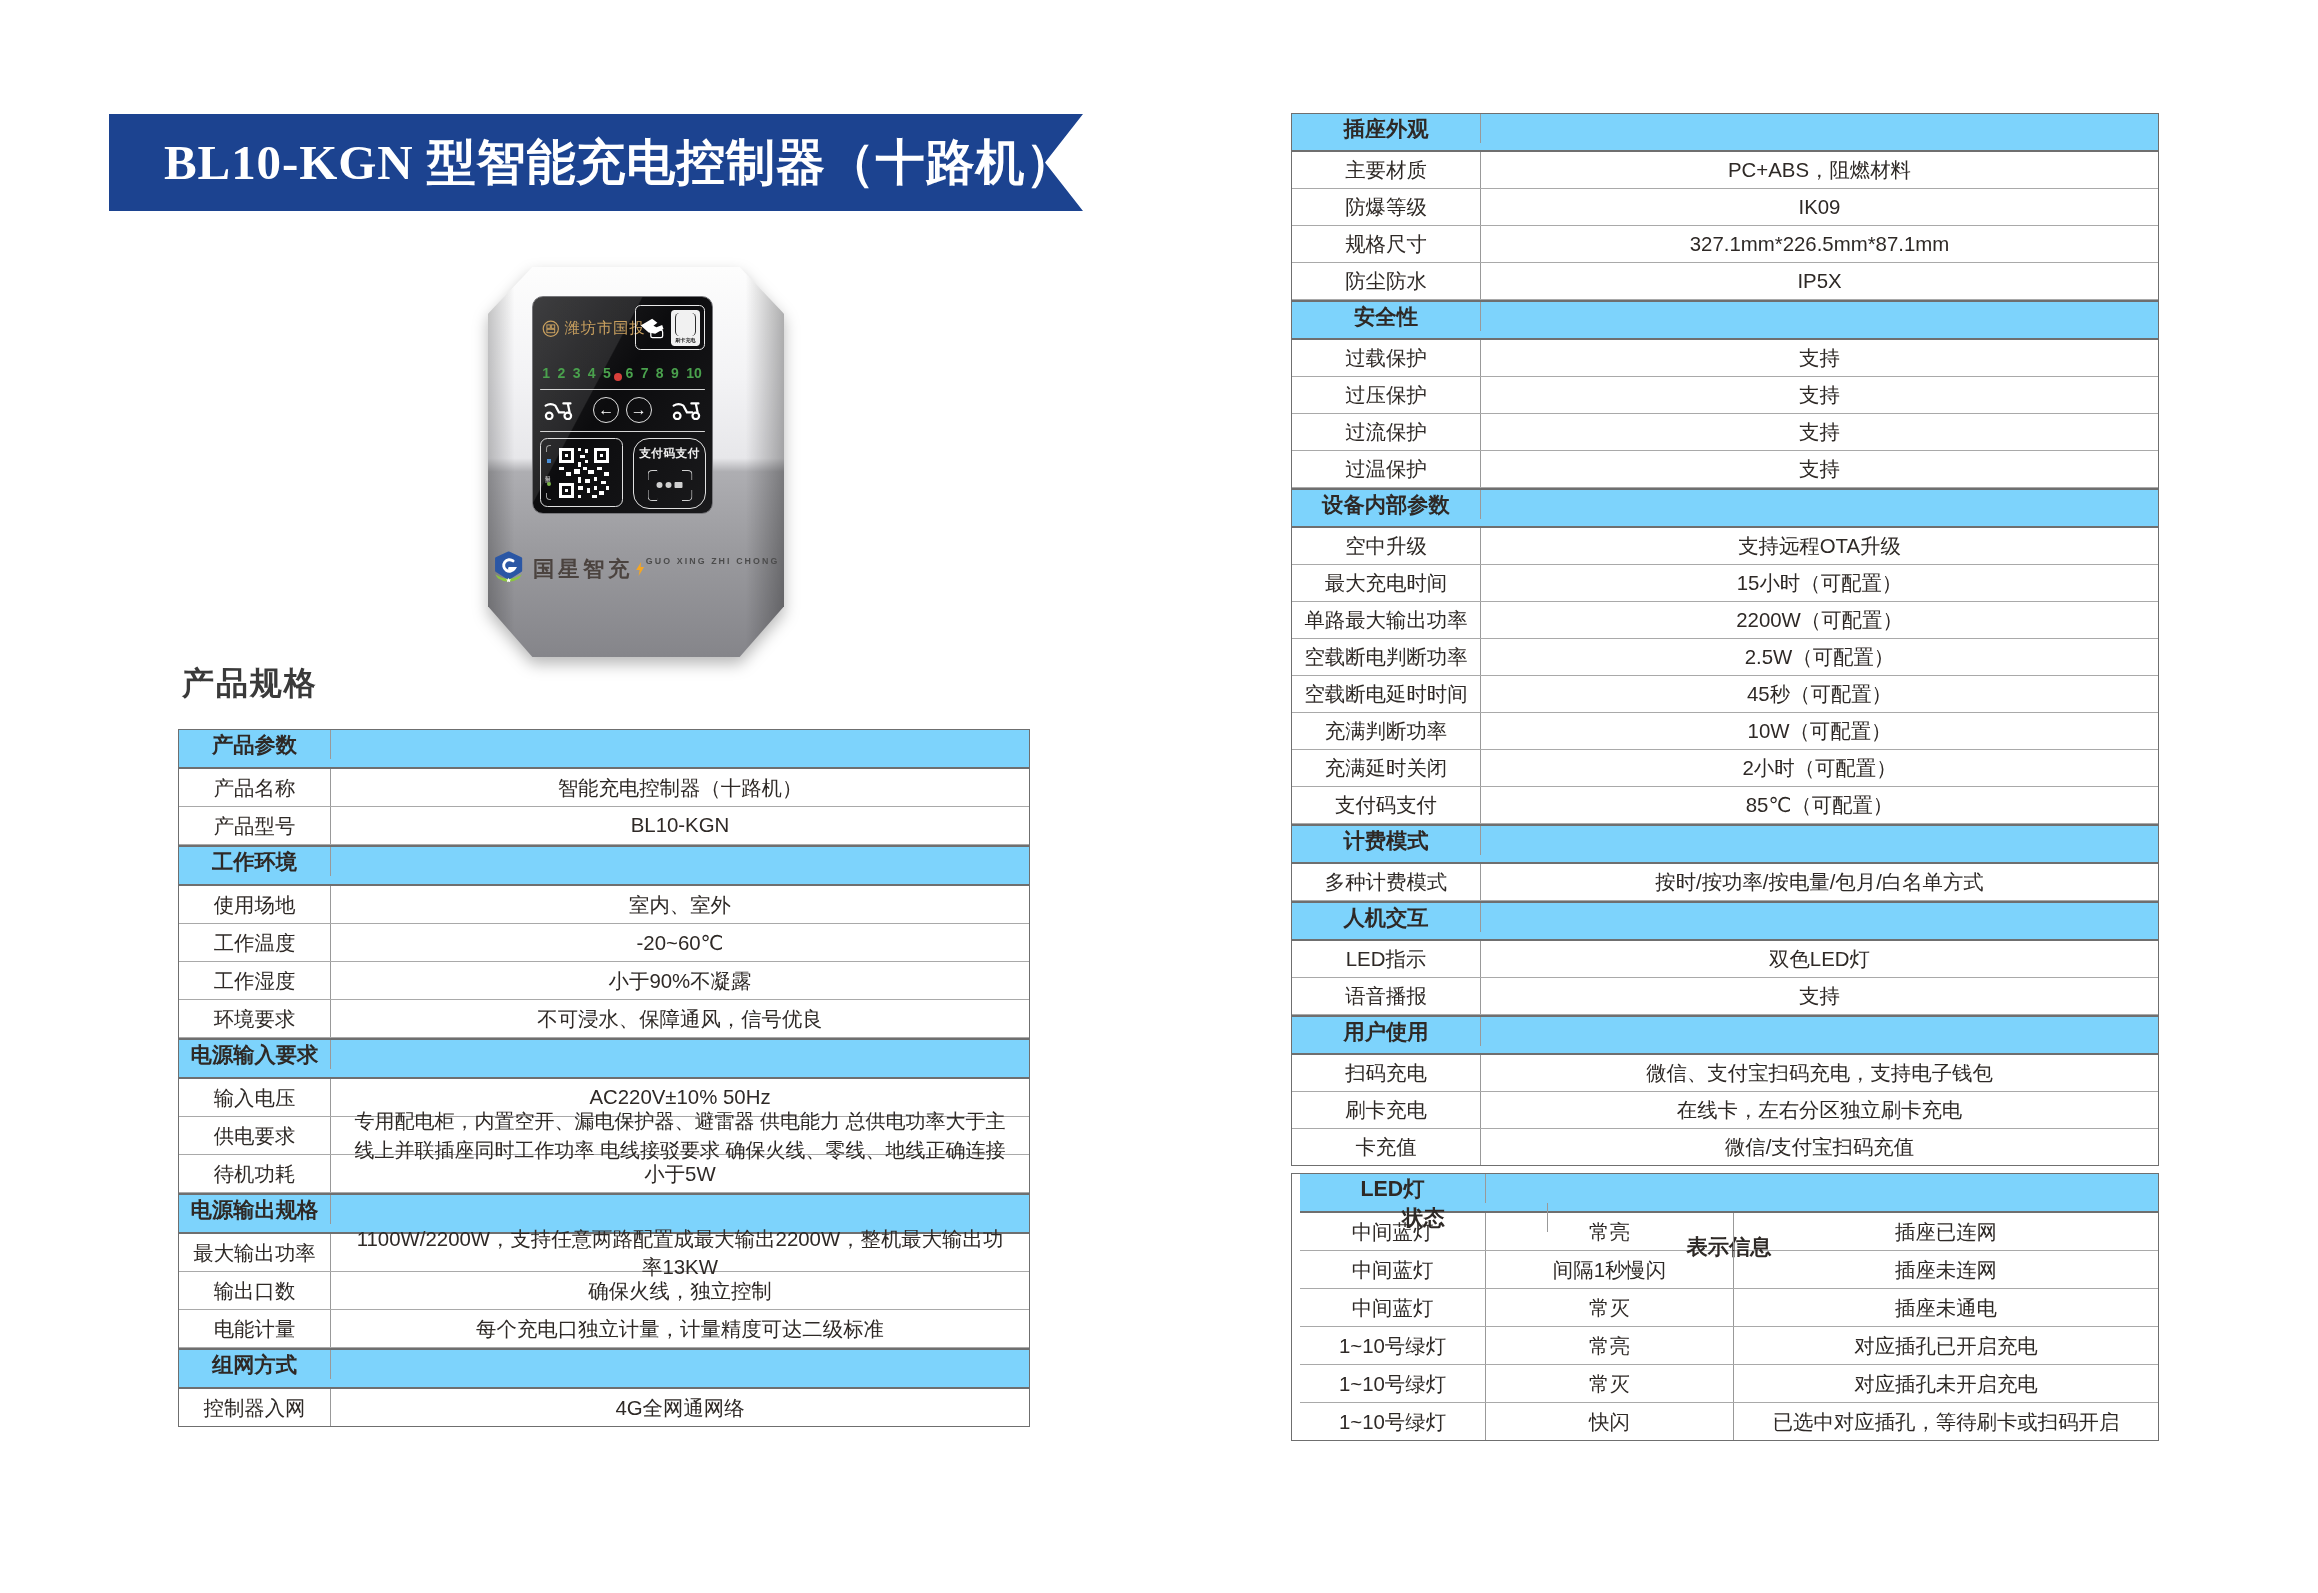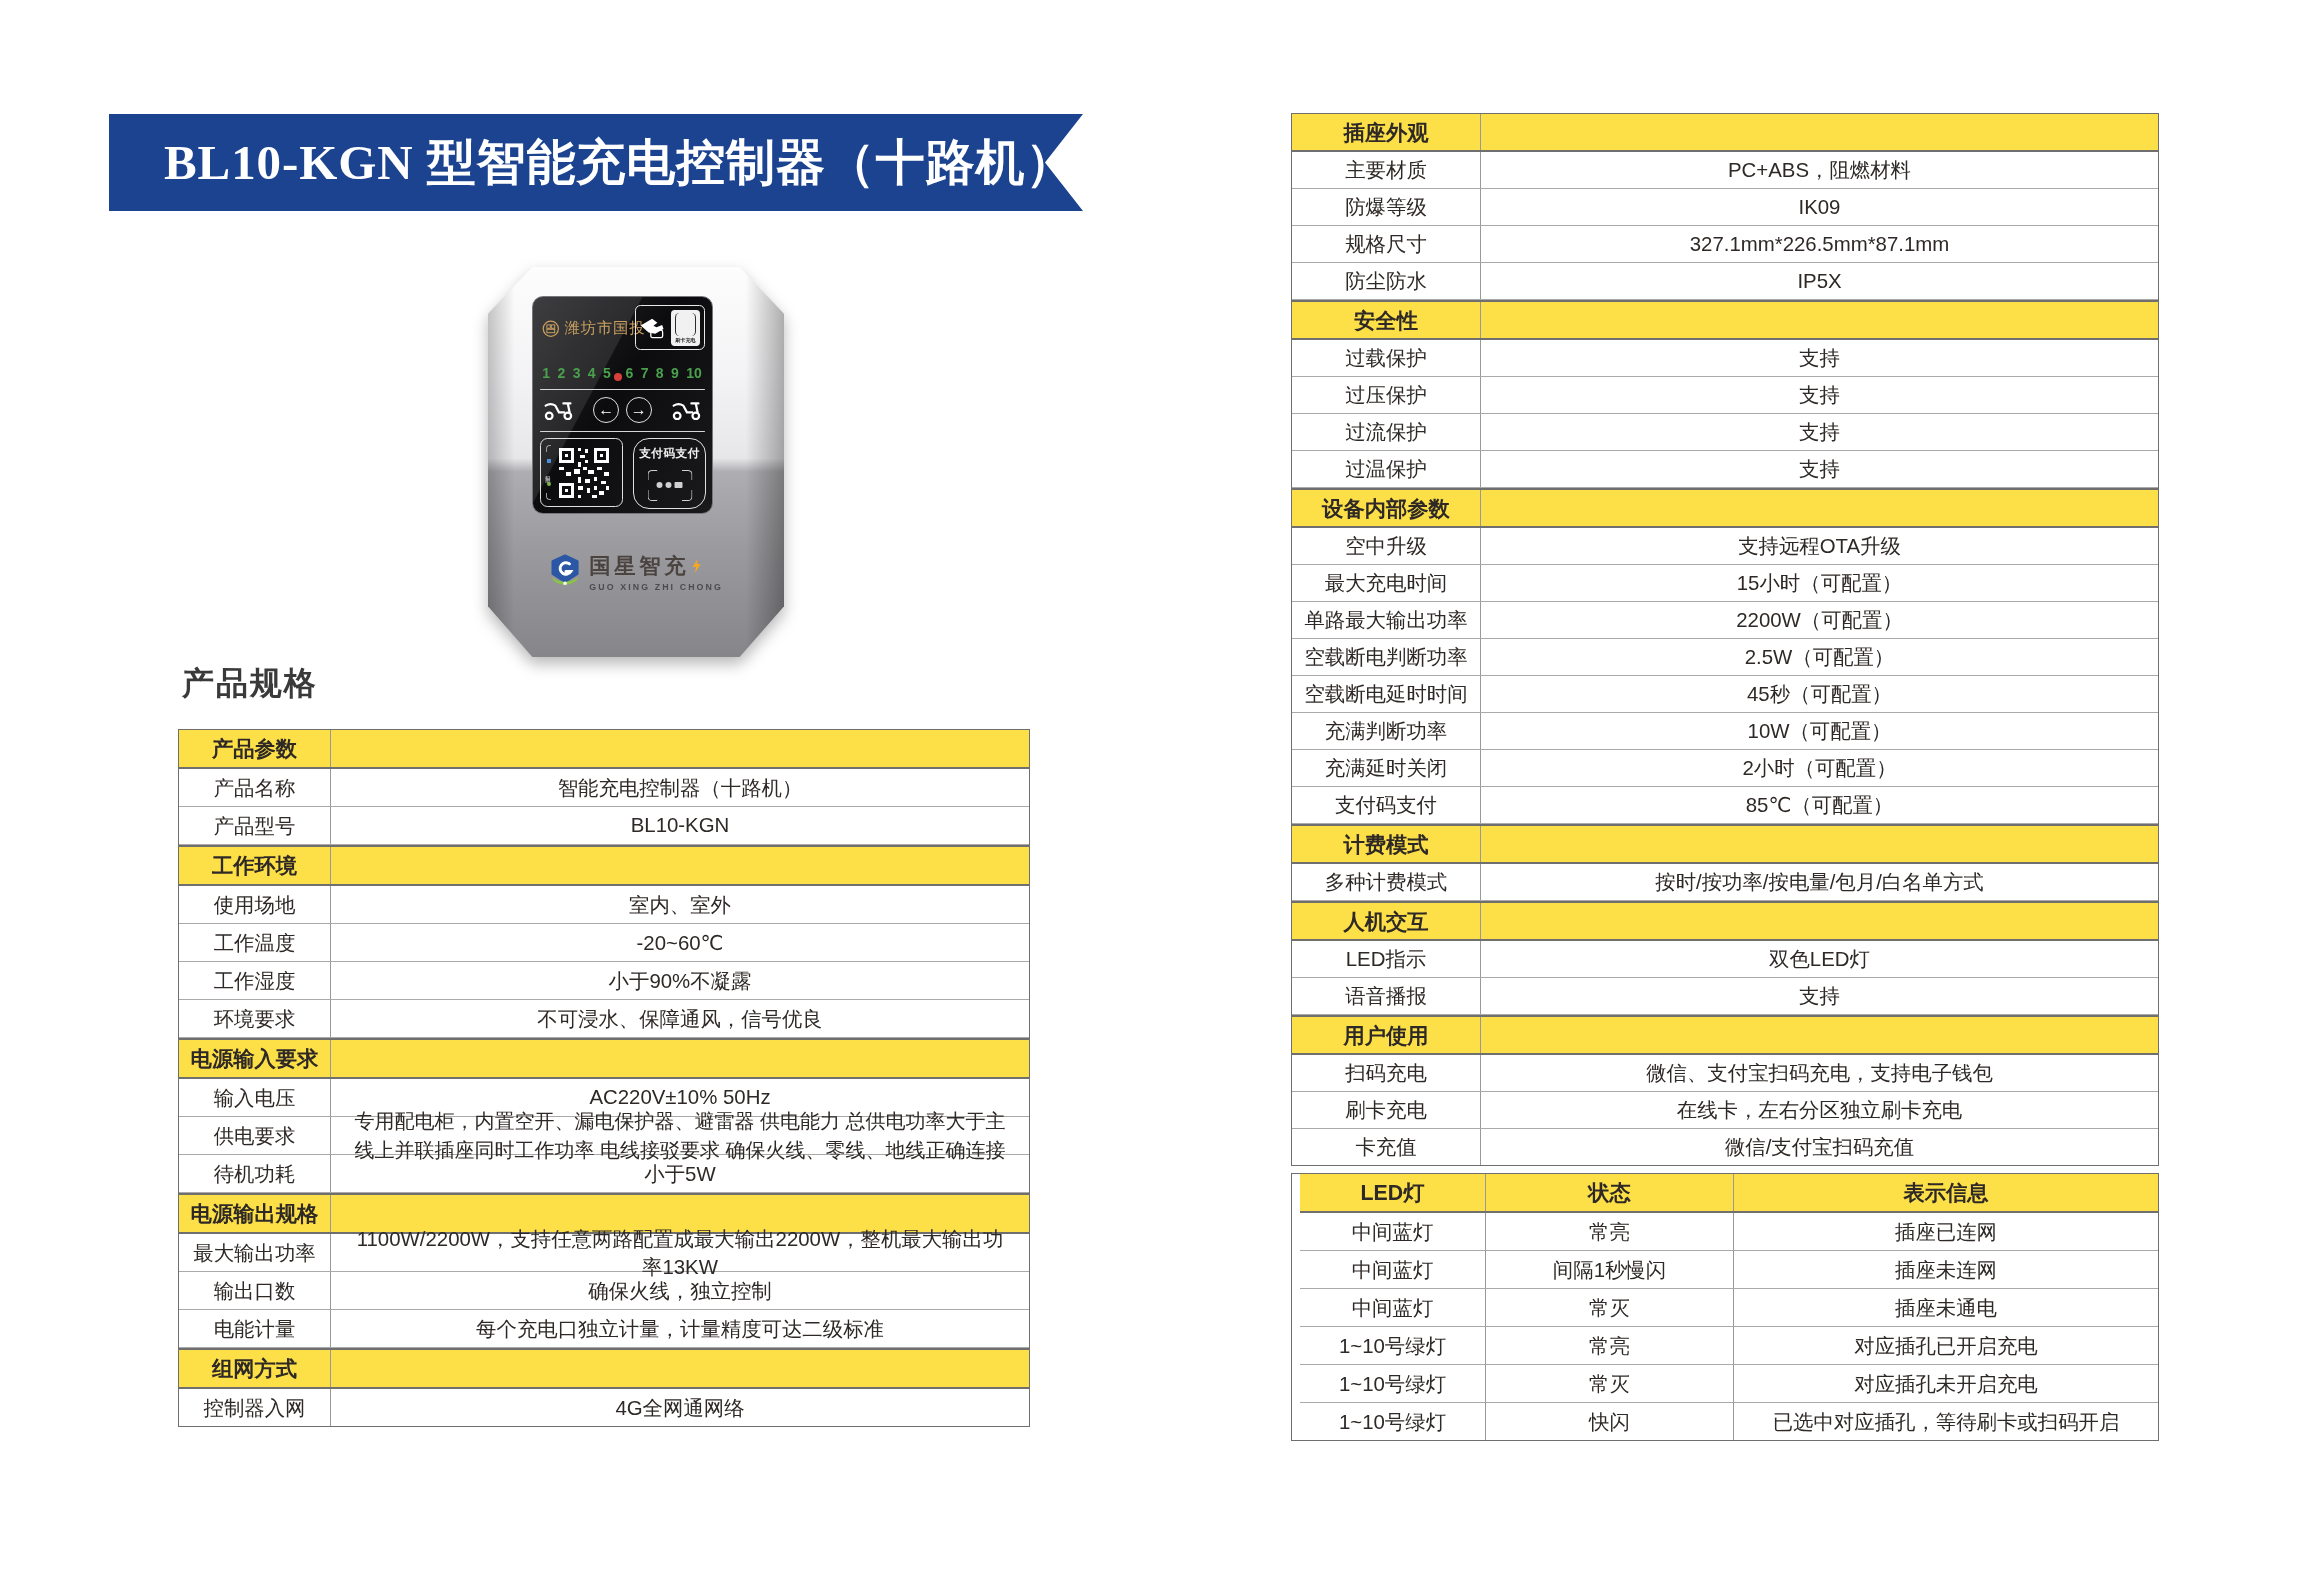--- a/index.html
+++ b/index.html
@@ -15,21 +15,21 @@
 
   
   .big-heading{position:absolute;font-size:32px;font-weight:600;color:#3a3a3a;letter-spacing:1.9px;}
   #heading-left{left:182px;top:662px;}
   #heading-right{left:1295px;top:1118px;}
 
   
   .spec-table{position:absolute;border:1.9px solid #6f6f6f;background:#fff;}
   .spec-table .tr{display:flex;border-bottom:1.4px solid #a9a9a9;height:37px;}
   .spec-table .tr:last-child{border-bottom:none;}
-  .spec-table .tr.sec{background:#fde047;border-top:2.3px solid #6f6f6f;border-bottom:2.3px solid #6f6f6f;}
+  .spec-table .tr.sec{background:#7dd3fc;border-top:2.3px solid #6f6f6f;border-bottom:2.3px solid #6f6f6f;flex-direction:column;}
   .spec-table .tr.sec:first-child{border-top:none;}
   .spec-table .td{display:flex;align-items:center;justify-content:center;font-size:20.4px;text-align:center;}
   .spec-table .label{border-right:1.4px solid #999999;flex:0 0 auto;font-weight:400;}
   .spec-table .sec .label{font-weight:700;font-size:21.3px;}
   .spec-table .value{flex:1;padding:0 16px;}
   .spec-table .tr.tall{height:74px;}
   .spec-table .tr.tall .value{font-size:20px;line-height:1.45;}
 
   #left-table{left:178px;top:729px;width:850px;}
   #left-table .label{width:151px;}
@@ -89,21 +89,21 @@
   .scan{position:absolute;left:50%;bottom:7.4px;transform:translateX(-50%);width:45px;height:31px;}
   .scan i{position:absolute;width:9.3px;height:9.3px;border:1.4px solid #d2d2d2;}
   .scan .tl{left:0;top:0;border-right:none;border-bottom:none;border-top-left-radius:4.6px;}
   .scan .tr2{right:0;top:0;border-left:none;border-bottom:none;border-top-right-radius:4.6px;}
   .scan .bl{left:0;bottom:0;border-right:none;border-top:none;border-bottom-left-radius:4.6px;}
   .scan .br{right:0;bottom:0;border-left:none;border-top:none;border-bottom-right-radius:4.6px;}
   .scan .dots{position:absolute;inset:0;display:flex;align-items:center;justify-content:center;gap:3.2px;}
   .scan .d{width:6px;height:6px;border-radius:50%;background:#cfcfcf;}
   .scan .r{width:8.3px;height:6px;border-radius:0.9px;background:#cfcfcf;}
   .logo-block{position:absolute;left:50%;top:284px;transform:translateX(-50%);display:flex;align-items:center;gap:8.3px;}
-  .logo-texts{display:flex;flex-direction:column;}
+  .logo-texts{display:flex;}
   .logo-cn{font-size:21.3px;font-weight:800;color:#4b433f;letter-spacing:3.7px;display:flex;align-items:center;white-space:nowrap;}
   .logo-en{font-size:8.8px;font-weight:700;color:#4c4c4c;letter-spacing:2.1px;margin-top:1.9px;white-space:nowrap;}
 </style>
 </head>
 <body>
 
 <div id="banner">
   <div class="title">BL10-KGN 型智能充电控制器（十路机）</div>
 </div>
 

